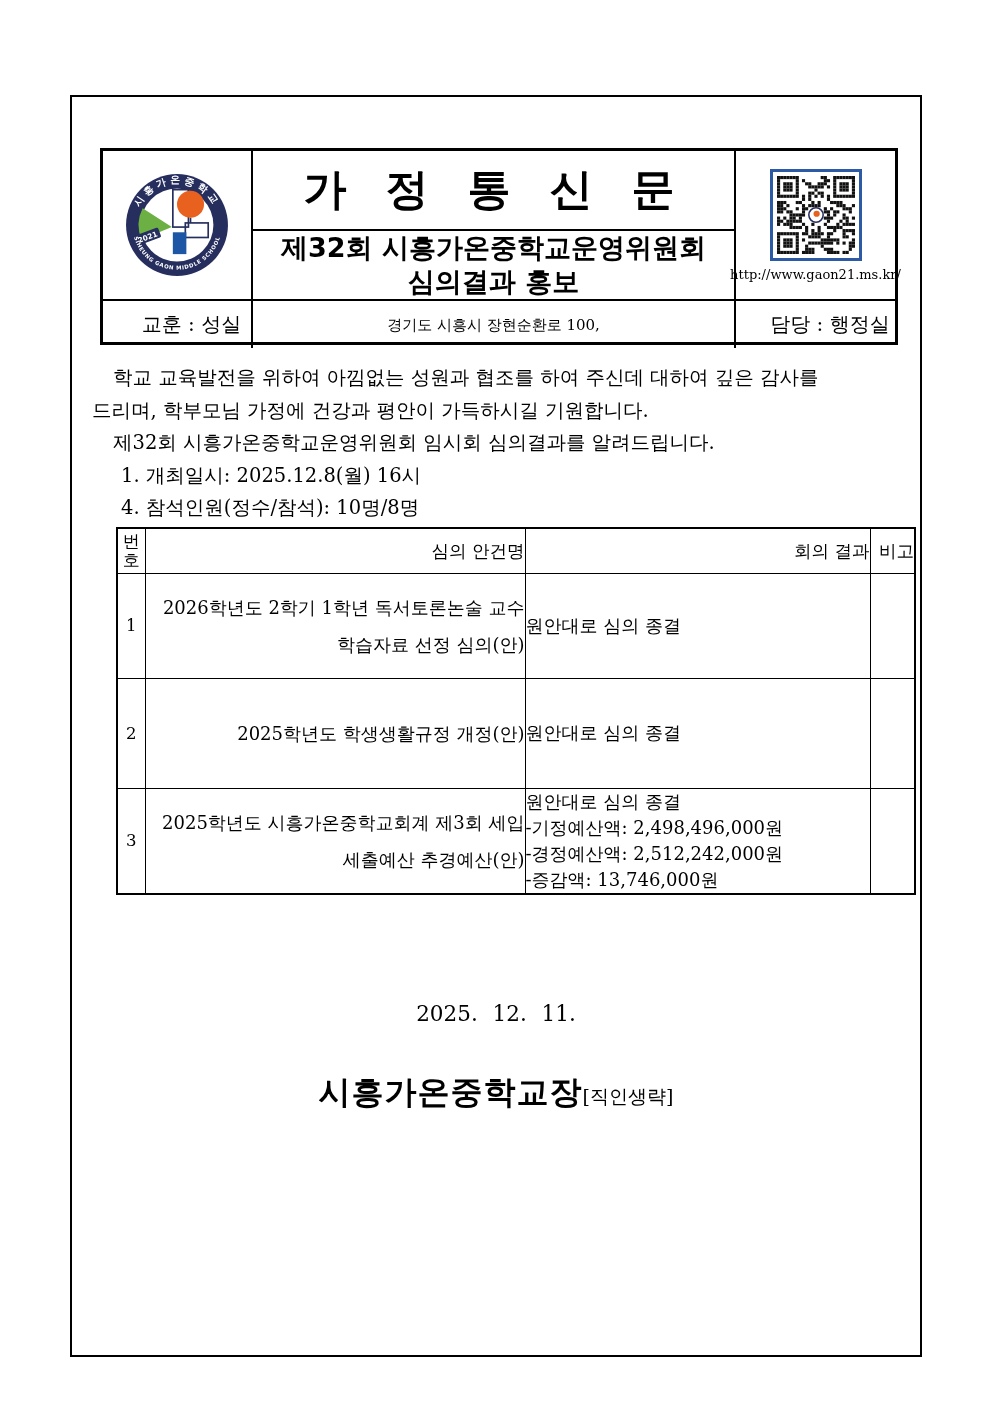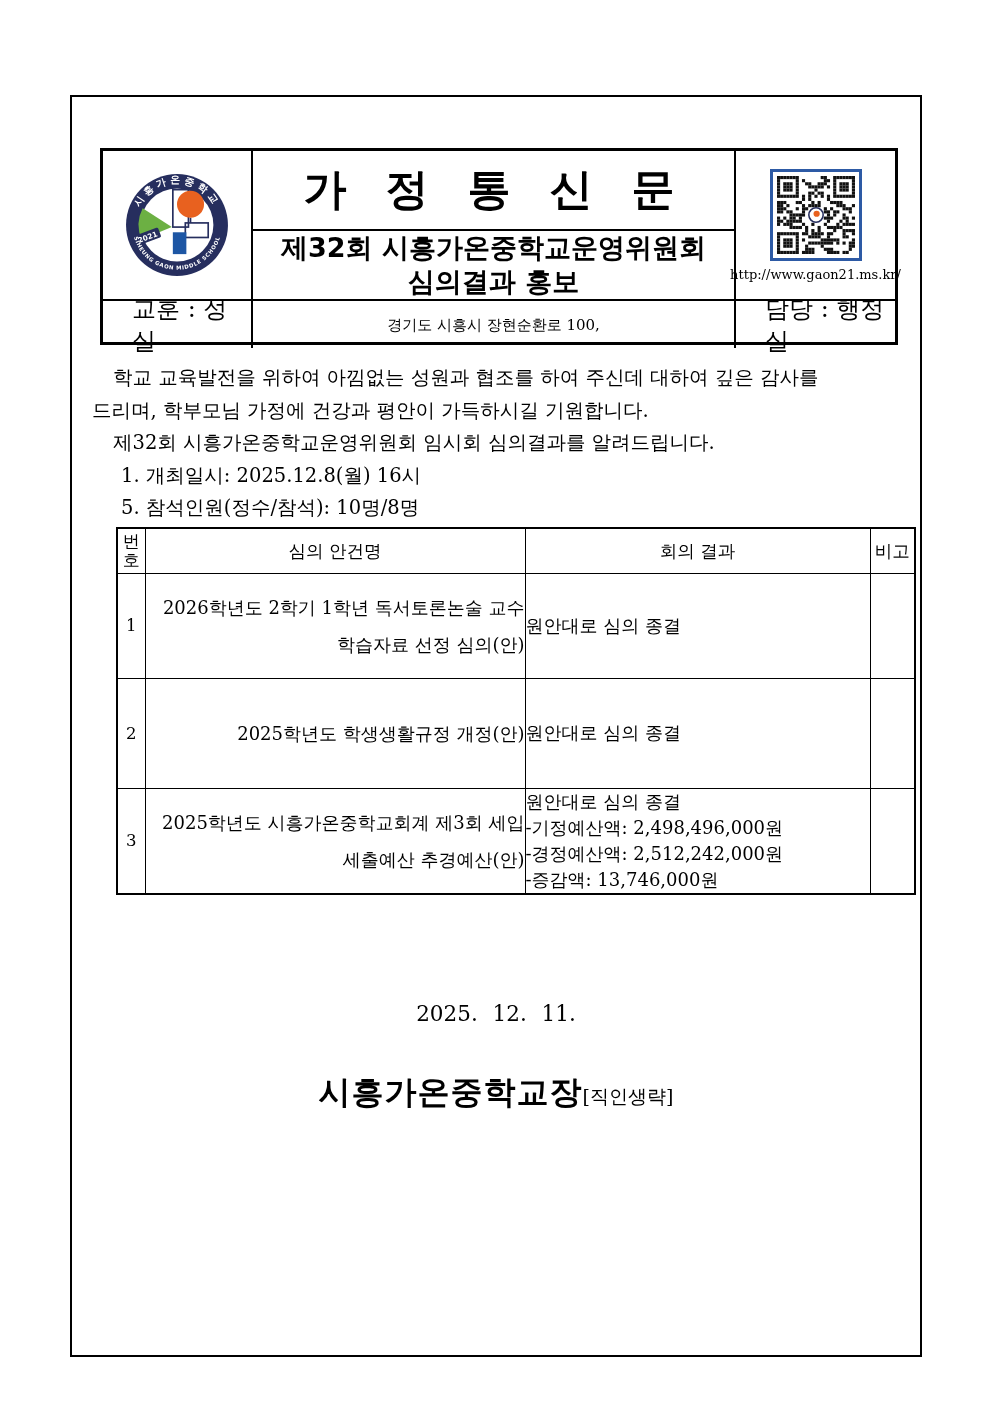--- a/index.html
+++ b/index.html
@@ -16,21 +16,21 @@
   .bl{border-left:2px solid #000;}
   .bt{border-top:2px solid #000;}
   .title-block{display:flex;flex-direction:column;box-sizing:border-box;}
   .title-main{height:80px;display:flex;align-items:center;justify-content:center;
         border-bottom:2px solid #000;box-sizing:border-box;
         font-family:"DejaVu Sans","Liberation Sans",sans-serif;
         font-weight:bold;font-size:43px;letter-spacing:9px;word-spacing:6px;white-space:nowrap;}
   .title-sub{flex:1;display:flex;flex-direction:column;align-items:center;justify-content:space-between;
         font-family:"DejaVu Sans","Liberation Sans",sans-serif;
         font-weight:bold;font-size:27px;line-height:34px;text-align:center;}
-  .motto-cell,.manager-cell{font-size:24px;padding-left:29px;}
+  .motto-cell,.manager-cell{font-size:20px;padding-left:29px;}
   .addr-cell{flex-direction:column;font-size:15px;line-height:20px;text-align:right;}
   .qr-cell{flex-direction:column;justify-content:center;}
   .qr-frame{border:3px solid #2d5aa5;background:#fff;padding:4px;line-height:0;}
   .qr-url{font-size:13px;margin-top:6px;white-space:nowrap;text-align:right;}
 
   
   .body-block{position:absolute;left:92px;top:362px;width:812px;
         font-size:19.5px;line-height:32.5px;}
   .b-line{display:block;}
   .ind1{padding-left:21px;}
@@ -38,21 +38,21 @@
 
   
   .main-table-wrap{position:absolute;left:116px;top:527px;}
   table.results{border-collapse:collapse;table-layout:fixed;width:798px;
         border:2.5px solid #000;font-size:18px;}
   table.results td,table.results th{border:1.5px solid #000;box-sizing:border-box;
         font-weight:normal;padding:0;}
   tr.hdr{height:45px;}
   tr.row1{height:105px;} tr.row2{height:110px;} tr.row3{height:103px;}
   th.h-no{font-size:17px;line-height:19px;word-break:break-all;padding:2px;}
-  th.h-agenda,th.h-result,th.h-note{font-size:17.5px;text-align:center;}
+  th.h-agenda,th.h-result,th.h-note{font-size:17.5px;text-align:right;}
   td.c-no{text-align:center;font-size:16.5px;}
   td.c-agenda{text-align:right;padding:2px 4px;word-break:break-all;line-height:37px;vertical-align:middle;}
   td.c-result{text-align:left;padding:3px 9px;line-height:26px;vertical-align:middle;white-space:pre-line;}
   td.c-note{text-align:center;}
 
   
   .doc-date{position:absolute;left:0;top:1001px;width:992px;text-align:center;
         font-size:21.5px;word-spacing:8px;}
   .signature{position:absolute;left:0;top:1071px;width:992px;text-align:center;white-space:nowrap;}
   .sig-name{font-size:32px;font-weight:bold;letter-spacing:1px;}
@@ -410,21 +410,21 @@
       <span>경기도 시흥시 장현순환로 100,</span>
     </div>
     <div class="hcell manager-cell bt bl">담당 : 행정실</div>
   </div>
 
   <div class="body-block">
     <span class="b-line ind1">학교 교육발전을 위하여 아낌없는 성원과 협조를 하여 주신데 대하여 깊은 감사를</span>
     <span class="b-line">드리며, 학부모님 가정에 건강과 평안이 가득하시길 기원합니다.</span>
     <span class="b-line ind1">제32회 시흥가온중학교운영위원회 임시회 심의결과를 알려드립니다.</span>
     <span class="b-line ind2">1. 개최일시: 2025.12.8(월) 16시</span>
-    <span class="b-line ind2">5. 참석인원(정수/참석): 10명/8명</span>
+    <span class="b-line ind2">4. 참석인원(정수/참석): 10명/8명</span>
   </div>
 
   <div class="main-table-wrap">
     <table class="results">
       <colgroup>
         <col style="width:28px">
           <col style="width:380px">
           <col style="width:345px">
           <col style="width:45px">
       </colgroup>

